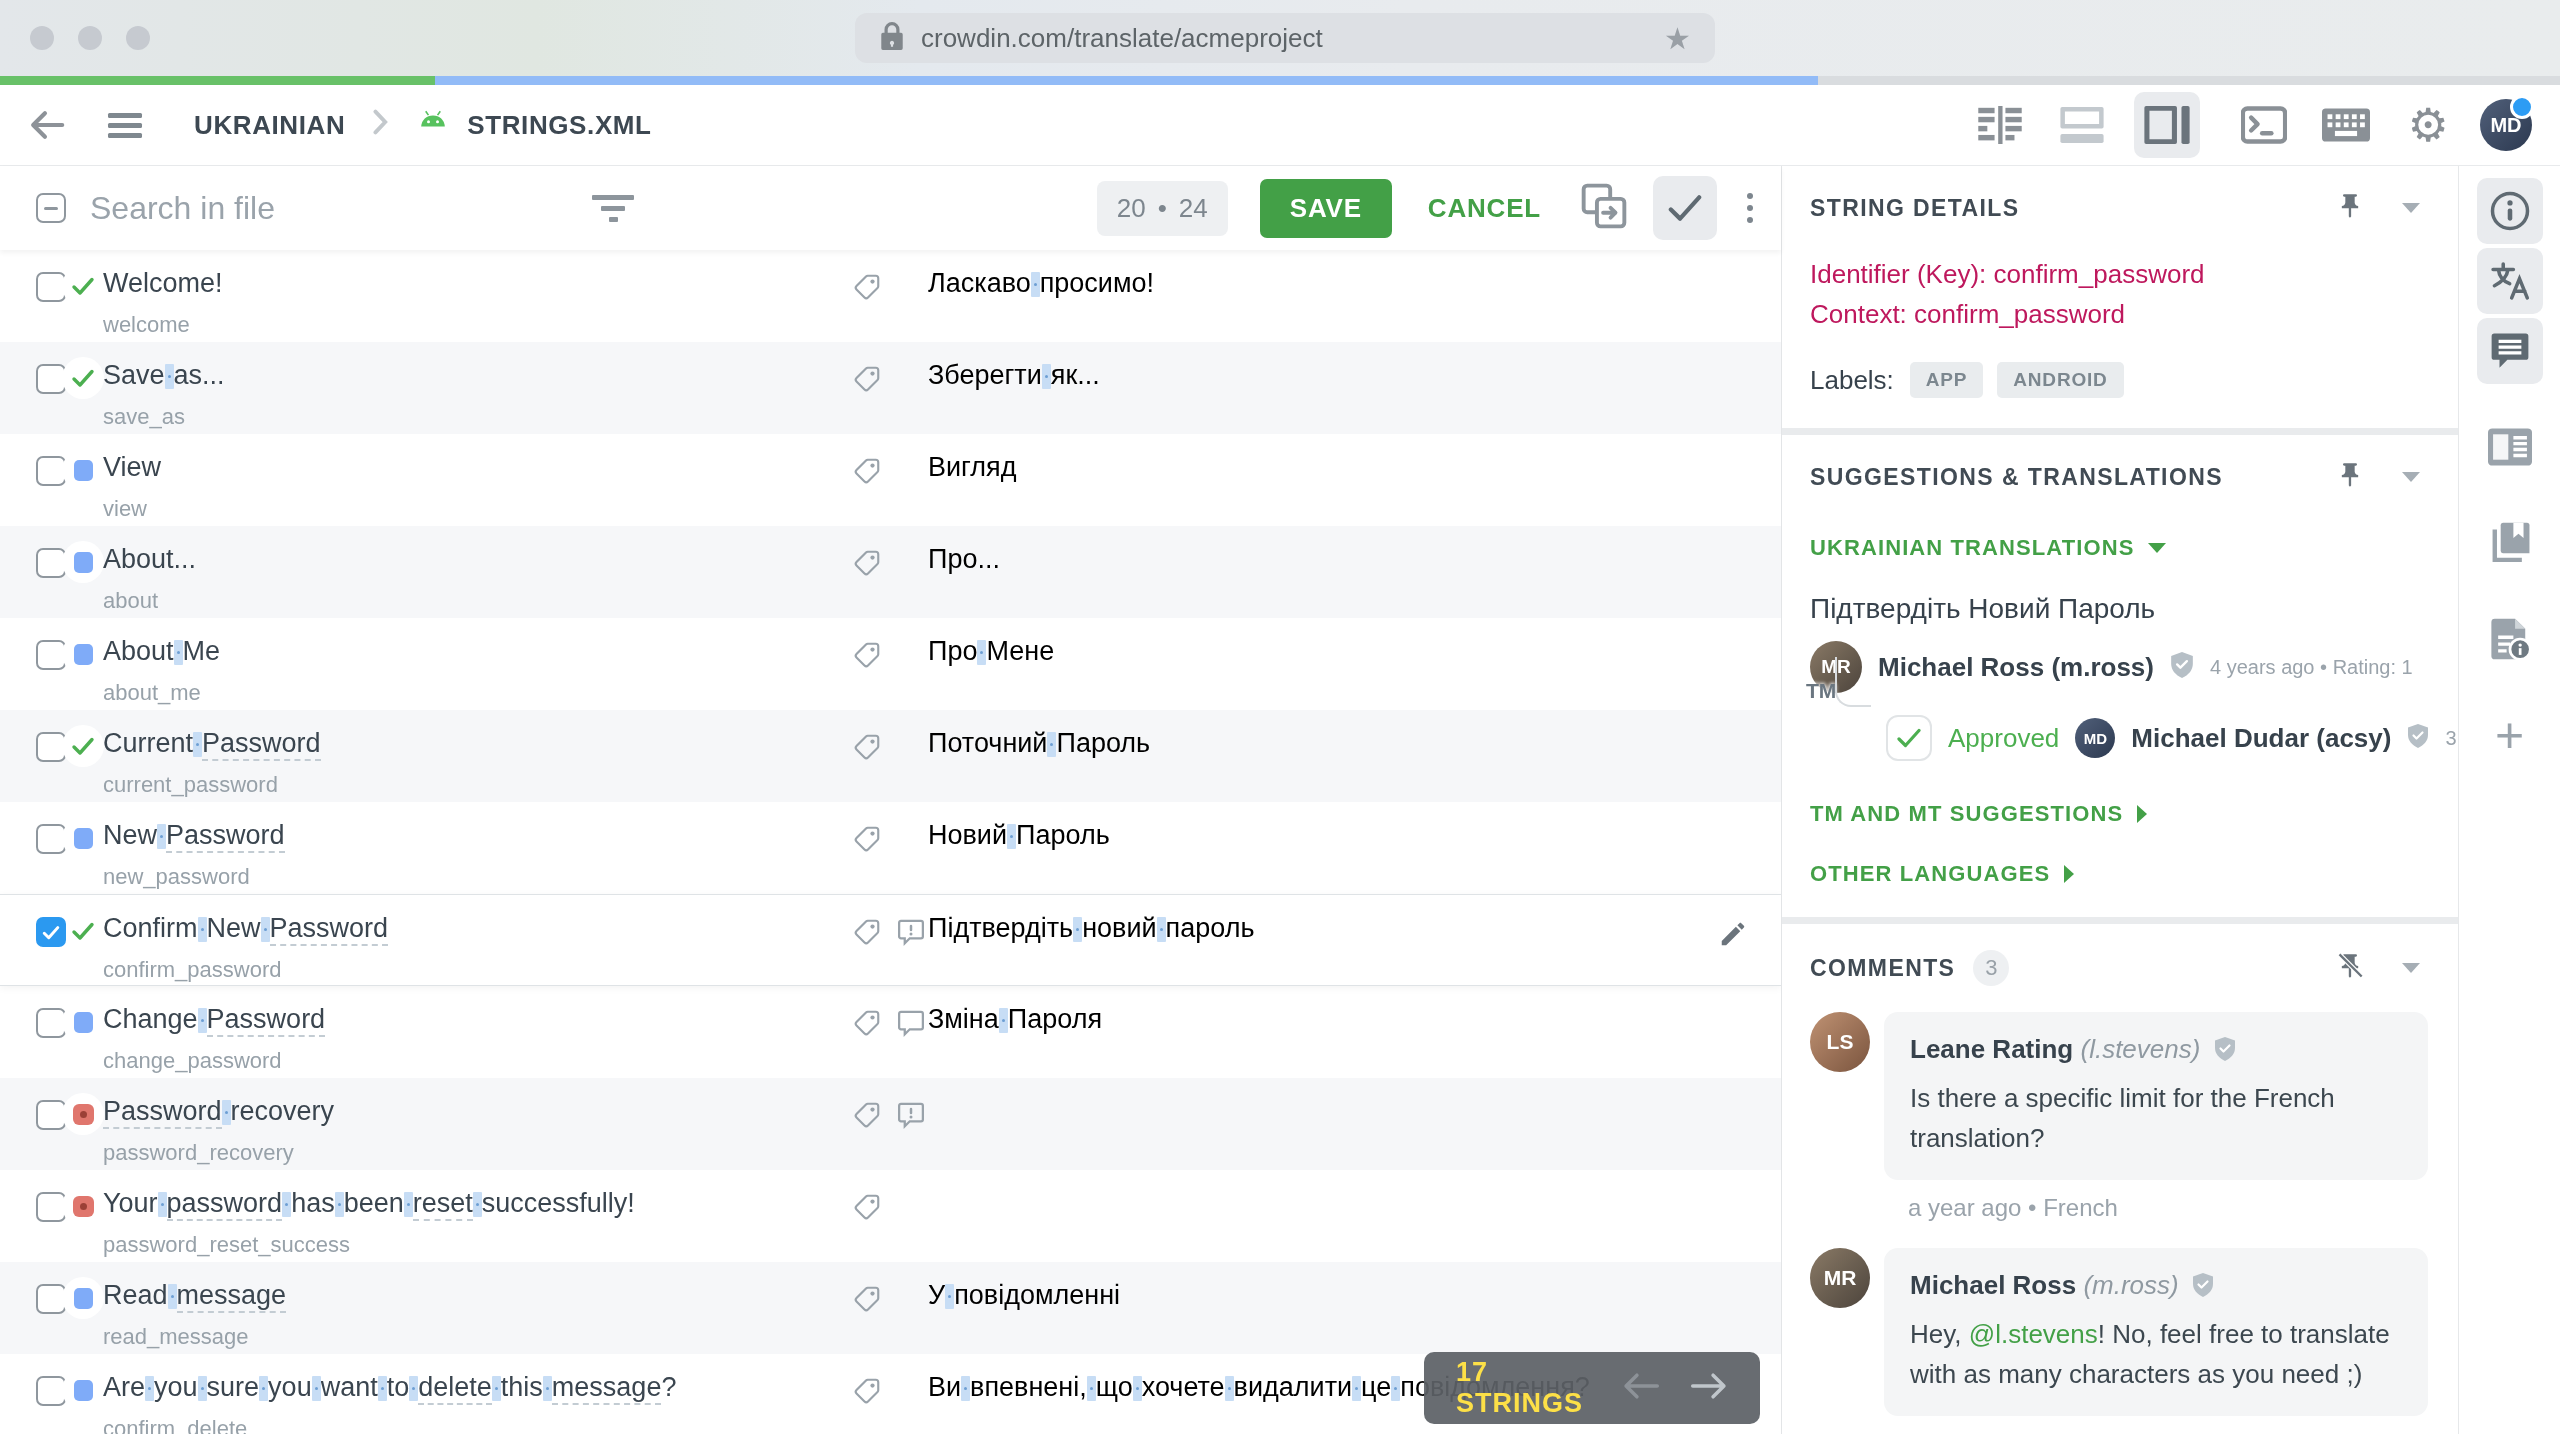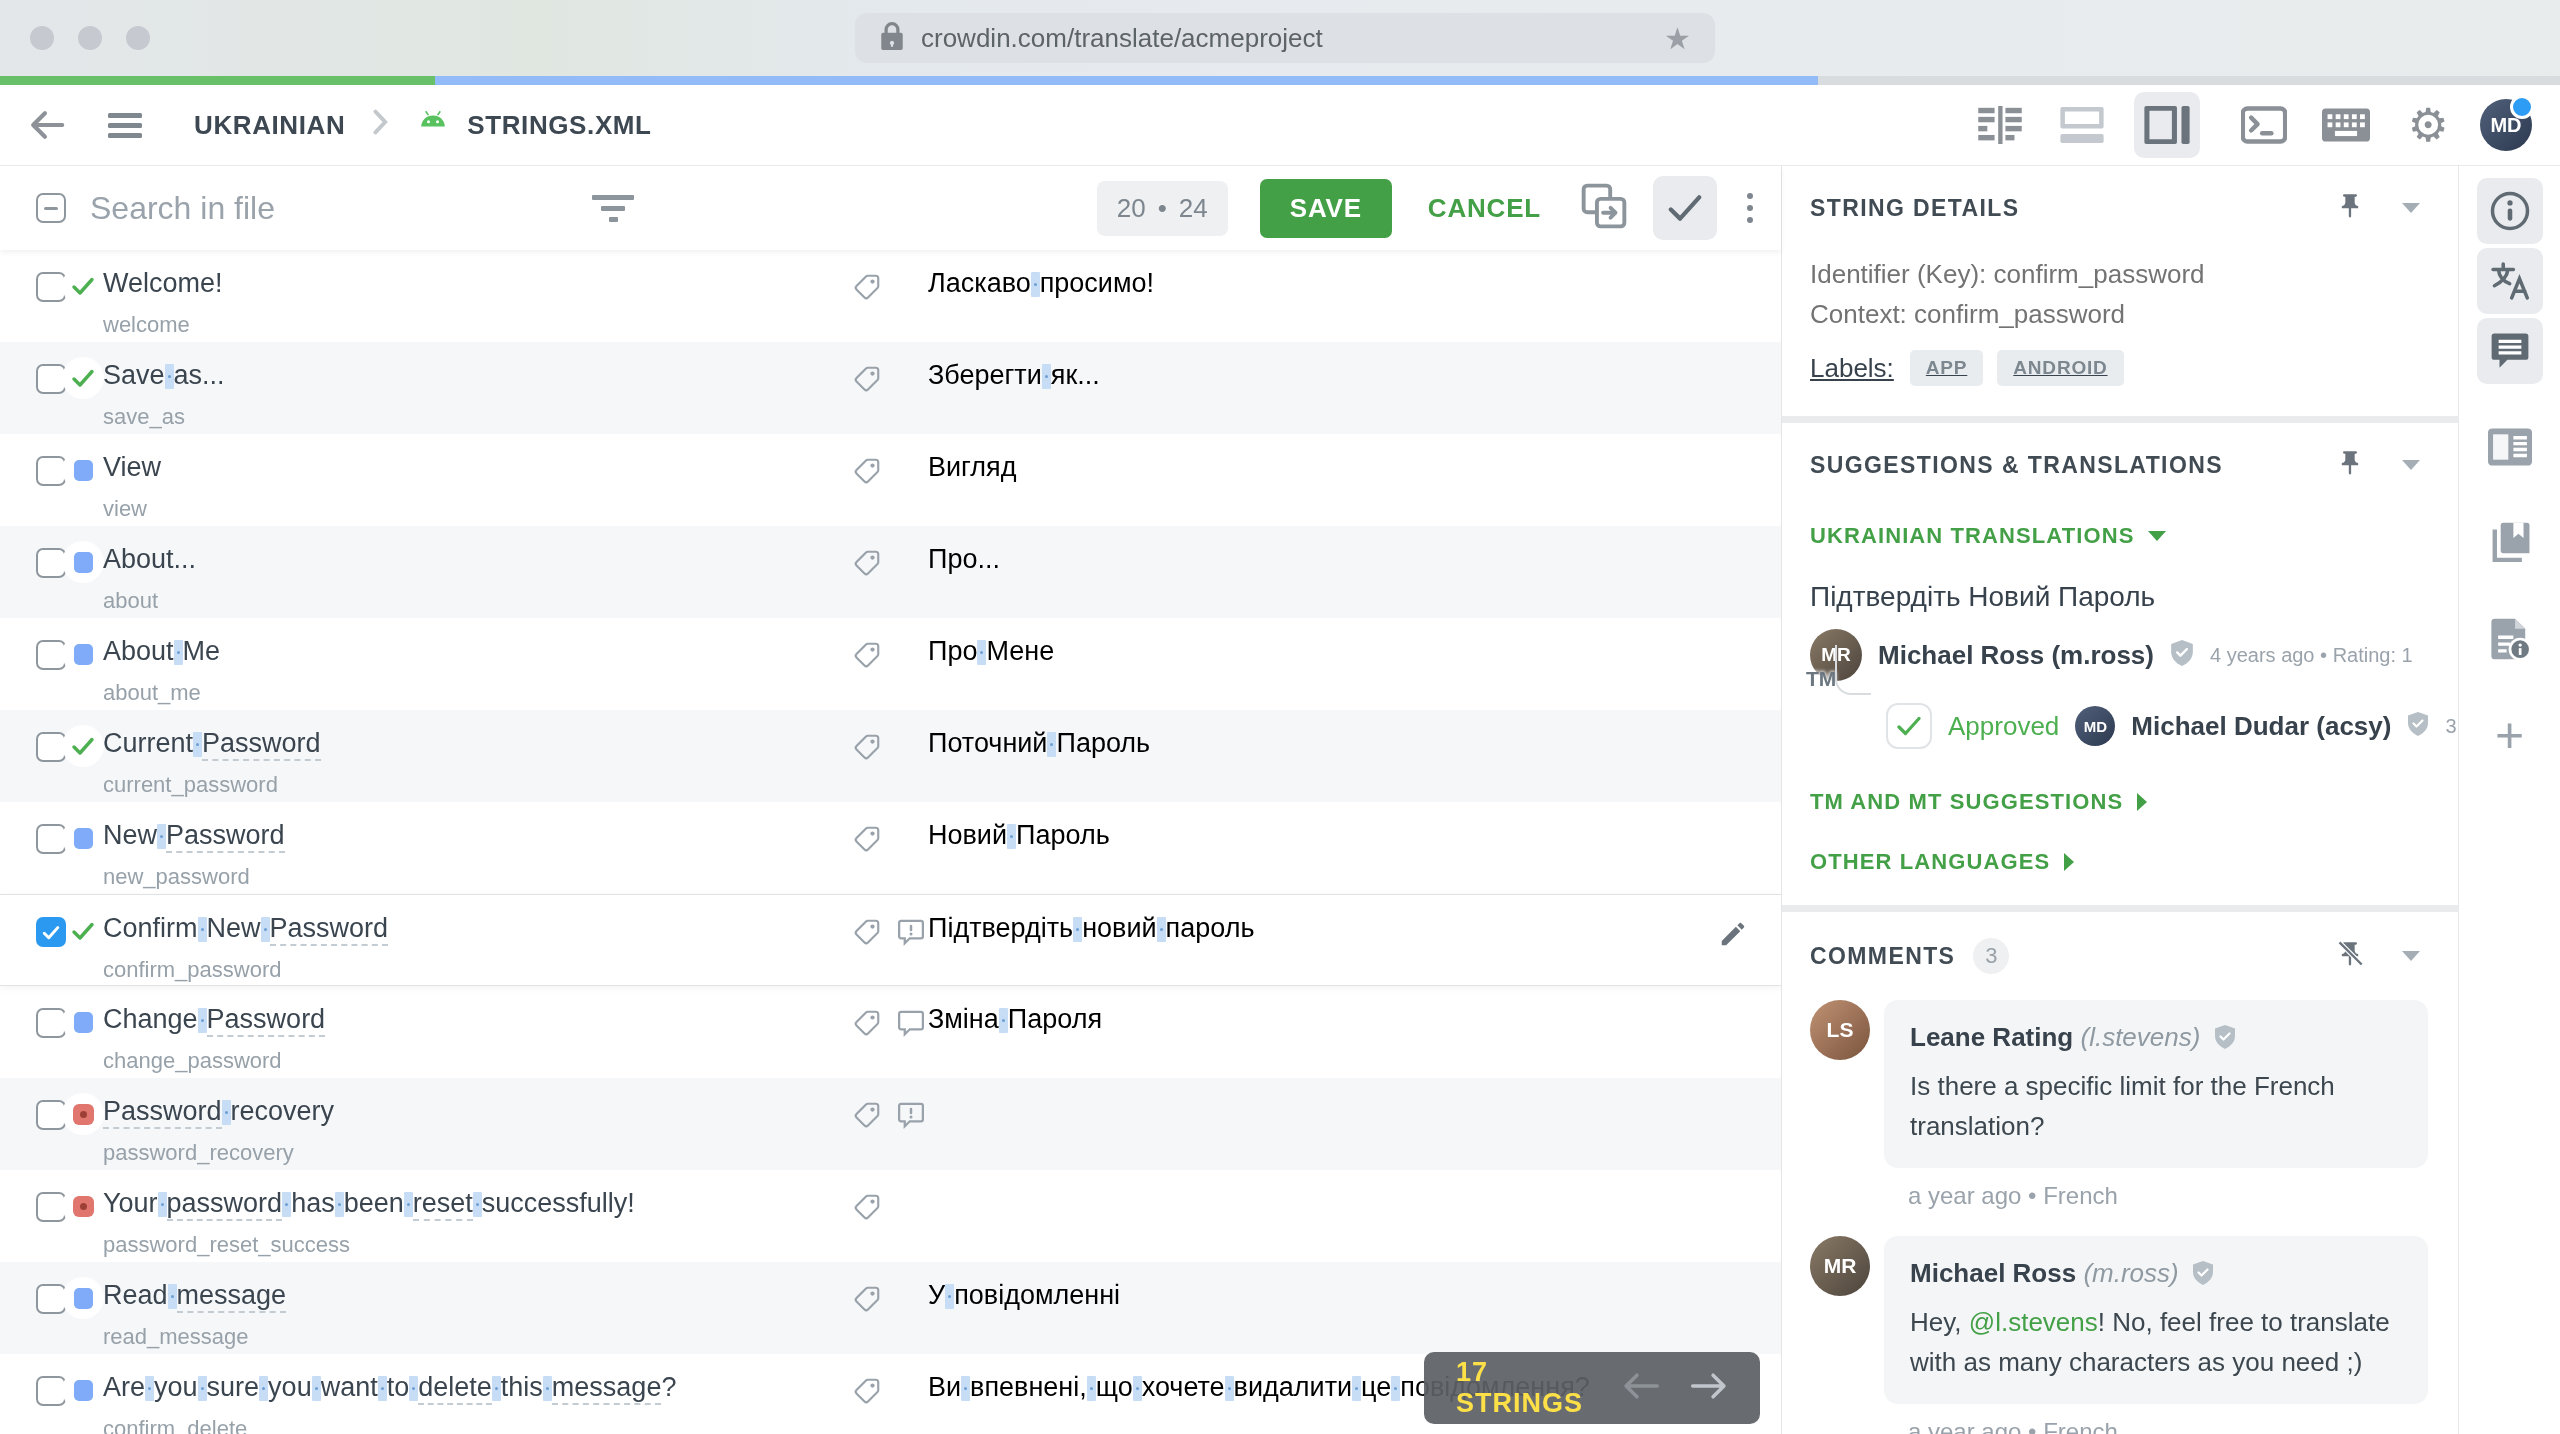--- a/index.html
+++ b/index.html
@@ -93,23 +93,23 @@
   
   .panel{position:absolute;left:1781px;top:166px;width:677px;height:1268px;background:#fff;
     border-left:1px solid #e3e5e7;box-sizing:border-box;display:flex;flex-direction:column;overflow:hidden;}
   .sec{padding:26px 30px 30px 28px;}
   .gapband{height:7px;background:#e9ebed;flex:none;}
   .sechead{display:flex;align-items:center;}
   .sectitle{font-size:23px;font-weight:700;color:#414b54;letter-spacing:1.4px;}
   .headtools{margin-left:auto;display:flex;align-items:center;gap:38px;padding-right:8px;}
   .caret{width:0;height:0;border-left:9px solid transparent;border-right:9px solid transparent;
     border-top:10px solid #a6aeb5;}
-  .kv{font-size:26px;color:#737373;line-height:40px;}
+  .kv{font-size:26px;color:#be185d;line-height:40px;}
   .detailbody{margin-top:30px;}
-  .labelsrow{margin-top:16px;display:flex;align-items:center;gap:16px;font-size:26px;color:#37424c;text-decoration:underline;}
+  .labelsrow{margin-top:28px;display:flex;align-items:center;gap:16px;font-size:26px;color:#37424c;}
   .badge{background:#e9ecee;border-radius:5px;padding:7px 16px;font-size:19px;font-weight:700;
     color:#7c878f;letter-spacing:.8px;}
   .greenlink{display:flex;align-items:center;gap:14px;font-size:22px;font-weight:700;
     letter-spacing:1.1px;color:#43a047;}
   .tri-r{width:0;height:0;border-top:9px solid transparent;border-bottom:9px solid transparent;
     border-left:10px solid #43a047;}
   .tri-d{width:0;height:0;border-left:9px solid transparent;border-right:9px solid transparent;
     border-top:10px solid #43a047;}
   .sug{position:relative;margin-top:32px;}
   .sugtext{font-size:28px;color:#37424c;}

